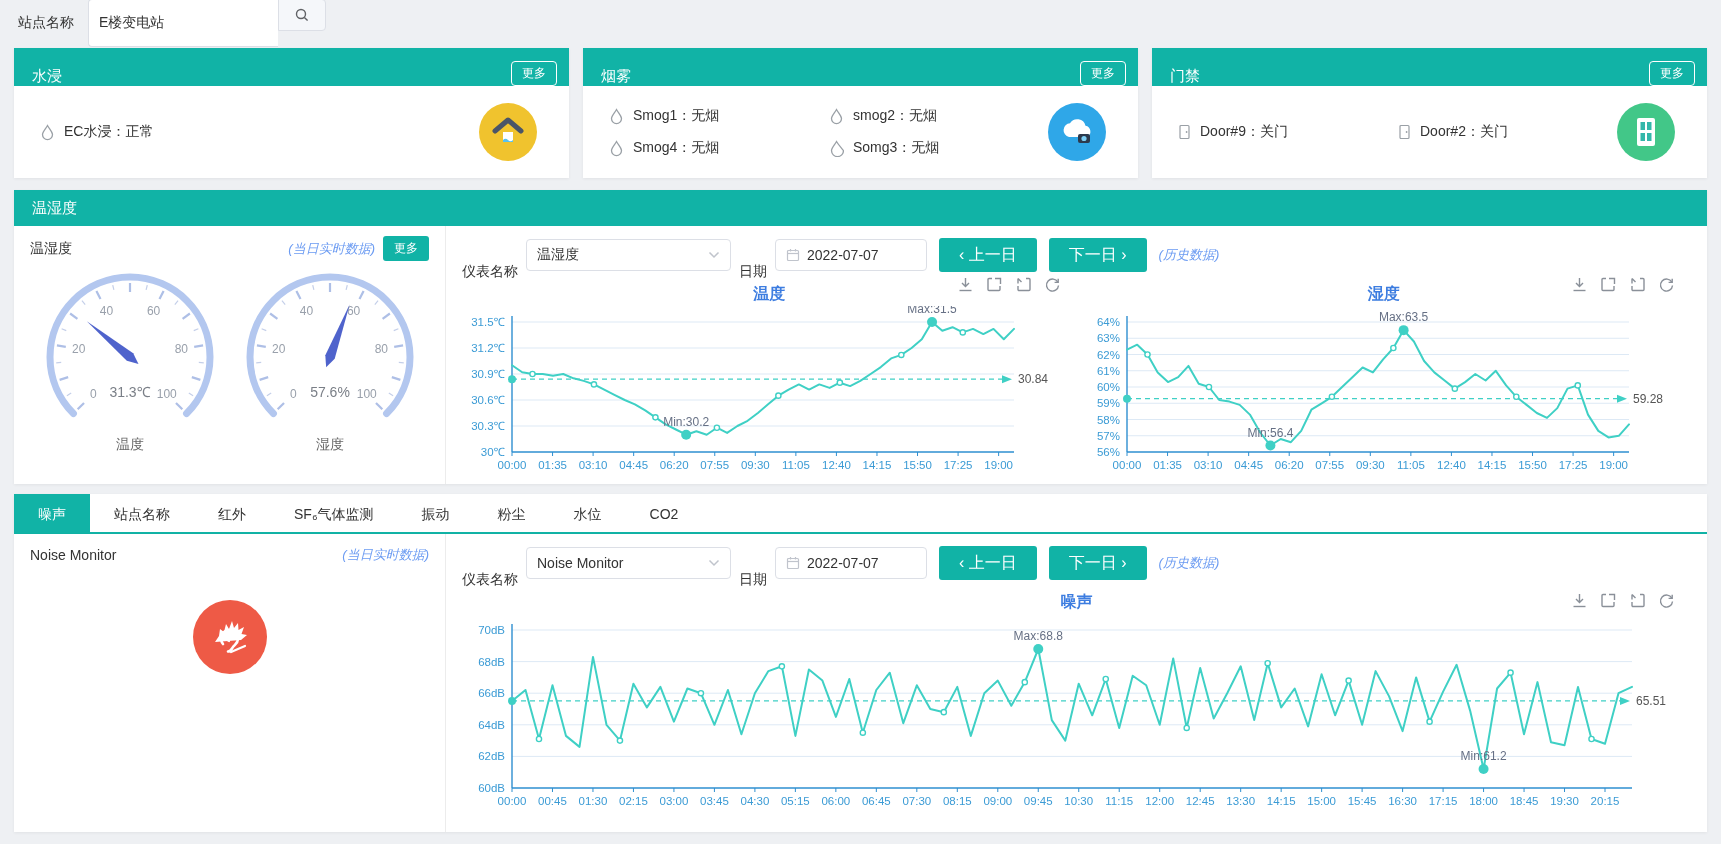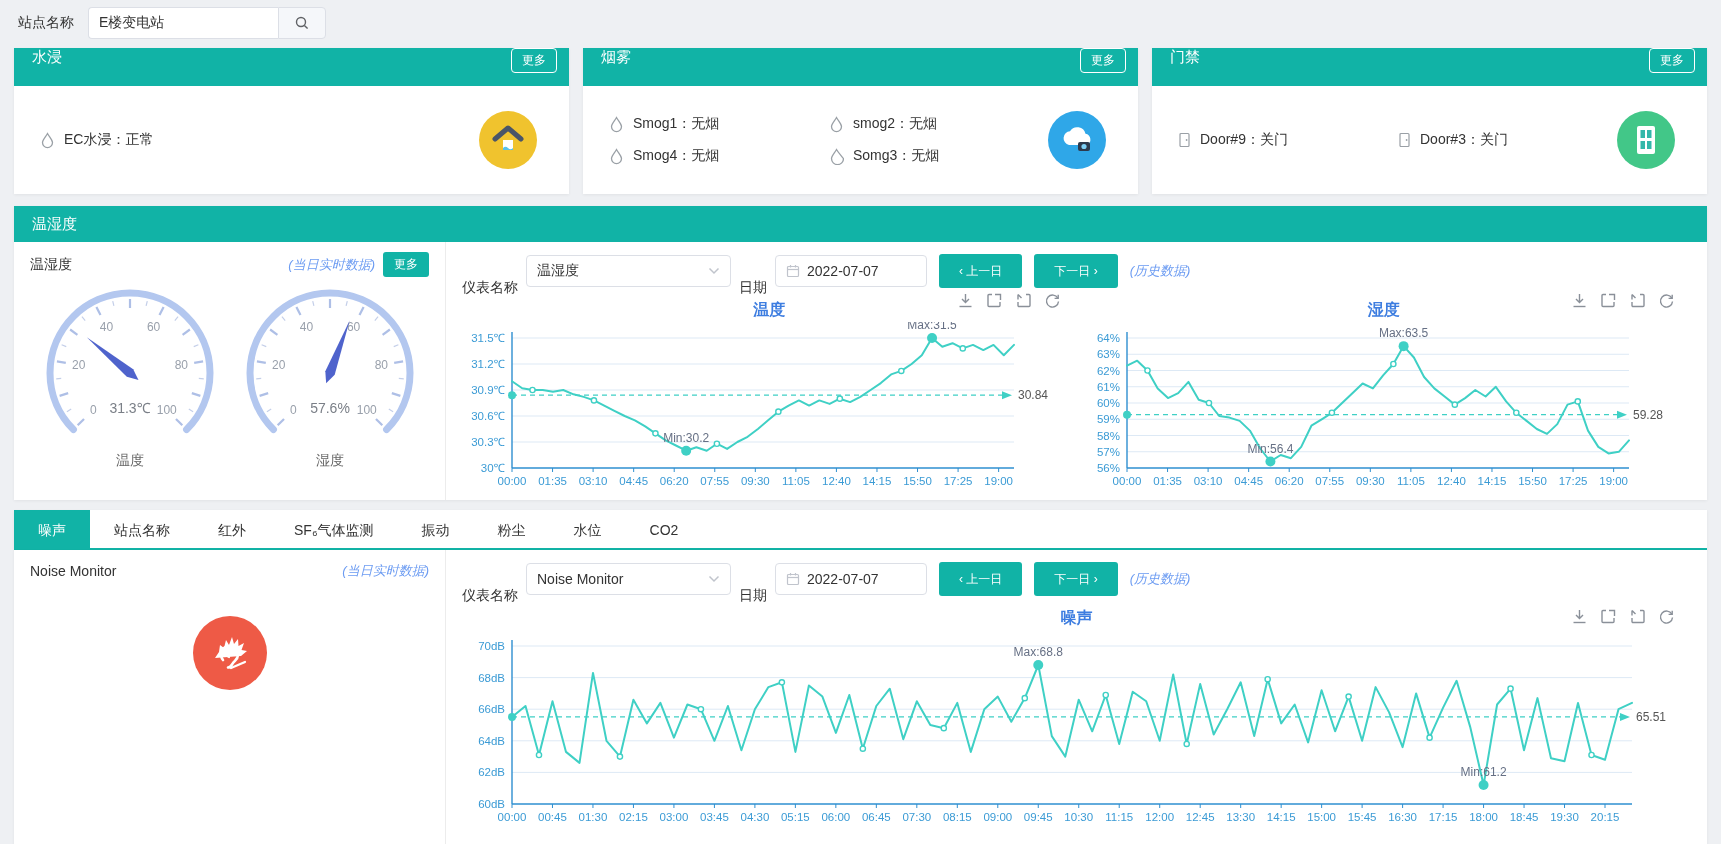--- a/index.html
+++ b/index.html
@@ -2,29 +2,29 @@
 <html><head>
 <meta charset="utf-8">
 <style>
   * { margin:0; padding:0; box-sizing:border-box; }
   html,body { width:1721px; height:844px; background:#eef0f3; font-family:"Liberation Sans",sans-serif; color:#333; overflow:hidden; }
 
   
   .topbar { height:46px; display:flex; align-items:center; padding:15px 18px; }
   .topbar-label { font-size:14px; color:#333; margin-right:14px; }
   .input-group { display:flex; }
-  .site-input { width:190px; height:32px; border:1px solid #dcdfe6; border-right:none; border-radius:4px 0 0 4px; background:#fff; padding:0 10px; font-size:14px; color:#333; outline:none; font-family:"Liberation Sans",sans-serif; }
+  .site-input { width:190px; height:48px; border:1px solid #dcdfe6; border-right:none; border-radius:4px 0 0 4px; background:#fff; padding:0 10px; font-size:14px; color:#333; outline:none; font-family:"Liberation Sans",sans-serif; }
   .search-btn { width:48px; height:32px; border:1px solid #dcdfe6; border-radius:0 4px 4px 0; background:#f5f7fa; display:flex; align-items:center; justify-content:center; cursor:pointer; }
 
   
   .cards-row { display:flex; gap:14px; margin:2px 14px 0; }
   .card { flex:1; background:#fff; box-shadow:0 1px 3px rgba(0,0,0,.06); }
-  .card-header { height:38px; background:#11b3a6; color:#fff; display:flex; align-items:flex-start; padding:0 12px 0 18px; font-size:15px; }
+  .card-header { height:38px; background:#11b3a6; color:#fff; display:flex; align-items:flex-end; padding:0 12px 0 18px; font-size:15px; }
   .more-outline { margin-left:auto; border:1px solid #fff; color:#fff; background:transparent; padding:3px 10px; border-radius:4px; font-size:12px; cursor:pointer; font-family:"Liberation Sans",sans-serif; }
-  .card-body { height:108px; display:flex; align-items:center; padding:0 26px; position:relative; }
+  .card-body { height:92px; display:flex; align-items:center; padding:0 26px; position:relative; }
   .item-grid { display:grid; grid-template-columns:220px 220px; row-gap:14px; }
   .status-item { display:flex; align-items:center; gap:9px; font-size:14px; color:#333; }
   .badge { position:absolute; right:32px; top:50%; transform:translateY(-50%); width:58px; height:58px; border-radius:50%; display:flex; align-items:center; justify-content:center; }
 
   
   .section { margin:12px 14px 0; background:#fff; box-shadow:0 1px 3px rgba(0,0,0,.06); }
   .section-header { height:36px; background:#11b3a6; color:#fff; display:flex; align-items:center; padding:0 18px; font-size:15px; }
   .section-body { display:flex; }
   .left-panel { width:432px; border-right:1px solid #ececec; padding:10px 16px; }
   .panel-top { display:flex; align-items:center; }
@@ -32,21 +32,21 @@
   .link-blue { margin-left:auto; color:#6b9bf2; font-size:13px; cursor:pointer;font-style:italic; }
   .more-solid { margin-left:8px; background:#11b3a6; color:#fff; border:none; padding:4px 11px; border-radius:3px; font-size:12px; cursor:pointer; font-family:"Liberation Sans",sans-serif; }
   .gauges { display:flex; justify-content:center; gap:4px; margin-top:2px; }
 
   .right-area { flex:1; padding:8px 16px 0; position:relative; }
   .controls { display:flex; align-items:center; height:42px; gap:8px; }
   .ctl-label { font-size:14px; color:#333; white-space:nowrap;margin-top:34px; }
   .select-box { width:205px; height:32px; border:1px solid #dcdfe6; border-radius:4px; background:#fff; display:flex; align-items:center; padding:0 10px; font-size:14px; cursor:pointer; }
   .select-box .chev { margin-left:auto; }
   .date-box { width:152px; height:32px; border:1px solid #dcdfe6; border-radius:4px; background:#fff; display:flex; align-items:center; gap:7px; padding:0 10px; font-size:14px; cursor:pointer; }
-  .btn-teal { height:34px; padding:0 20px; background:#11b3a6; color:#fff; border:none; border-radius:3px; font-size:12px; cursor:pointer; margin-left:4px; font-family:"Liberation Sans",sans-serif; white-space:nowrap; }
+  .btn-teal { height:34px; padding:0 20px; background:#11b3a6; color:#fff; border:none; border-radius:3px; font-size:16px; cursor:pointer; margin-left:4px; font-family:"Liberation Sans",sans-serif; white-space:nowrap; }
   .charts-row { display:flex; }
   .chart-block { flex:1; position:relative; }
   .chart-title { text-align:center; color:#3d7de0; font-weight:bold; font-size:16px; margin-top:8px; height:22px; }
   .chart-toolbar { position:absolute; right:16px; top:0; display:flex; gap:12px; }
   .tool-icon { cursor:pointer; display:flex; }
 
   
   .tabs { margin:10px 14px 0; background:#fff; display:flex; border-bottom:2px solid #11b3a6; height:40px; box-shadow:0 1px 3px rgba(0,0,0,.06); }
   .tab { padding:0 24px; line-height:40px; font-size:14px; color:#333; cursor:pointer; white-space:nowrap; }
   .tab.active { background:#11b3a6; color:#fff; }
@@ -167,21 +167,21 @@
             </span>
           <span>Door#9：关门</span>
         </div>
         <div class="status-item">
           <span style="display:flex">
               <svg width="13" height="16" viewBox="0 0 13 16">
                 <rect x="2" y="1.5" width="9" height="13" rx="1" fill="none" stroke="#9aa0a6" stroke-width="1.2"></rect>
                 <circle cx="8.6" cy="8" r="0.9" fill="#9aa0a6"></circle>
               </svg>
             </span>
-          <span>Door#3：关门</span>
+          <span>Door#2：关门</span>
         </div>
       </div>
       <div class="badge" style="background:#42c788">
         <svg width="28" height="34" viewBox="0 0 28 34">
           <rect x="5" y="3" width="18" height="28" rx="2" fill="#fff"></rect>
           <rect x="8.5" y="7" width="4.5" height="8" fill="#34b7aa"></rect>
             <rect x="15" y="7" width="4.5" height="8" fill="#34b7aa"></rect>
           <rect x="8.5" y="18" width="4.5" height="8" fill="#34b7aa"></rect>
             <rect x="15" y="18" width="4.5" height="8" fill="#34b7aa"></rect>
         </svg>

